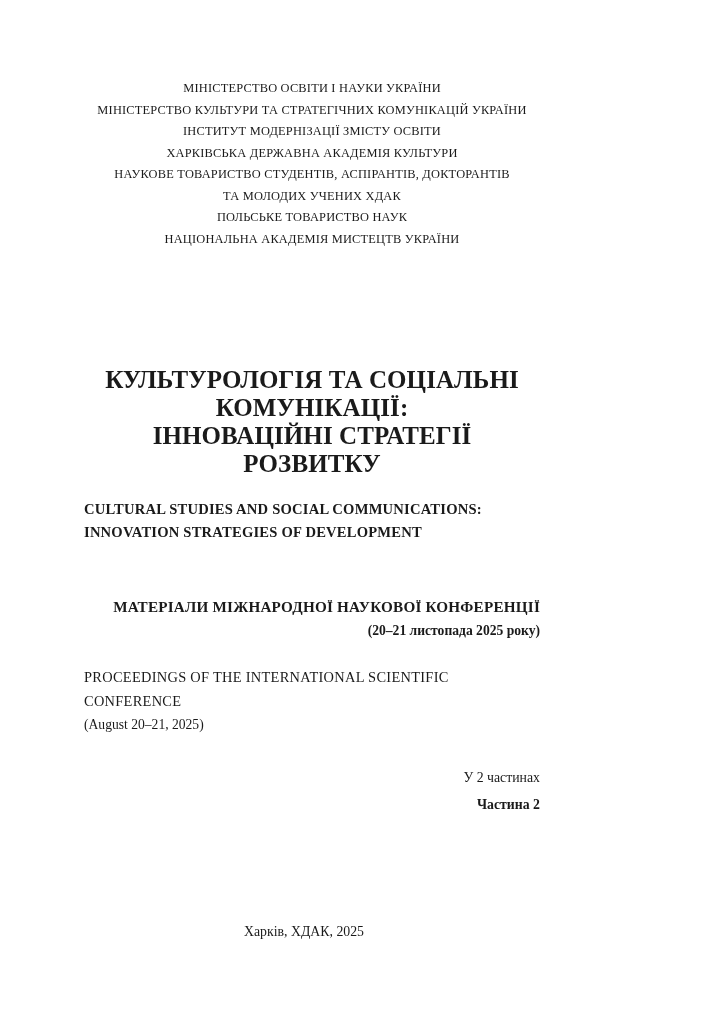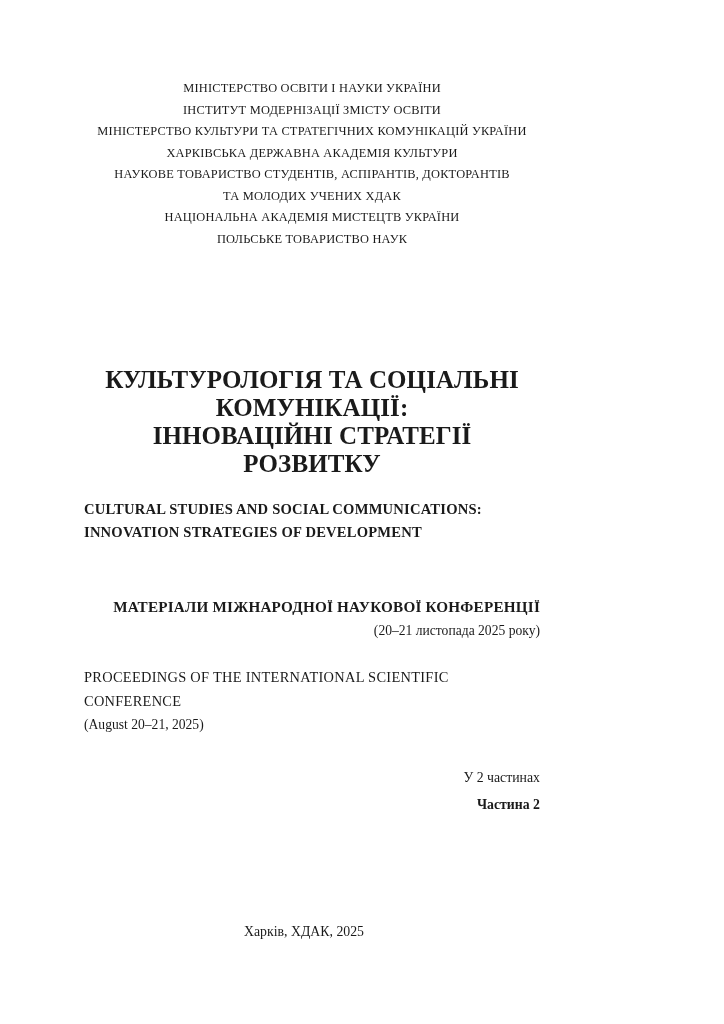--- a/index.html
+++ b/index.html
@@ -73,21 +73,21 @@
   }
   .proceedings-ua .p-main {
     font-size: 15.2px;
     font-weight: bold;
     line-height: 25px;
     letter-spacing: 0.2px;
     text-transform: uppercase;
   }
   .proceedings-ua .p-dates {
     font-size: 13.6px;
-    font-weight: normal;
+    font-weight: bold;
     line-height: 24px;
   }
   .gap-proc-en {
     height: 22px;
   }
   .proceedings-en {
     text-align: left;
     width: 100%;
   }
   .proceedings-en .p-main {
@@ -125,27 +125,27 @@
     font-size: 13.8px;
   }
 </style>
 </head>
 <body>
 
 <div class="page">
 
   <div class="affiliations">
     <div class="line">МІНІСТЕРСТВО ОСВІТИ І НАУКИ УКРАЇНИ</div>
+    <div class="line">МІНІСТЕРСТВО КУЛЬТУРИ ТА СТРАТЕГІЧНИХ КОМУНІКАЦІЙ УКРАЇНИ</div>
     <div class="line">ІНСТИТУТ МОДЕРНІЗАЦІЇ ЗМІСТУ ОСВІТИ</div>
-    <div class="line">МІНІСТЕРСТВО КУЛЬТУРИ ТА СТРАТЕГІЧНИХ КОМУНІКАЦІЙ УКРАЇНИ</div>
     <div class="line">ХАРКІВСЬКА ДЕРЖАВНА АКАДЕМІЯ КУЛЬТУРИ</div>
     <div class="line">НАУКОВЕ ТОВАРИСТВО СТУДЕНТІВ, АСПІРАНТІВ, ДОКТОРАНТІВ</div>
     <div class="line">ТА МОЛОДИХ УЧЕНИХ ХДАК</div>
+    <div class="line">ПОЛЬСЬКЕ ТОВАРИСТВО НАУК</div>
     <div class="line">НАЦІОНАЛЬНА АКАДЕМІЯ МИСТЕЦТВ УКРАЇНИ</div>
-    <div class="line">ПОЛЬСЬКЕ ТОВАРИСТВО НАУК</div>
   </div>
 
   <div class="gap-after-affil"></div>
 
   <div class="main-title">
     <div class="t-line">КУЛЬТУРОЛОГІЯ ТА СОЦІАЛЬНІ КОМУНІКАЦІЇ:</div>
     <div class="t-line">ІННОВАЦІЙНІ СТРАТЕГІЇ РОЗВИТКУ</div>
   </div>
 
   <div class="gap-title-en"></div>

